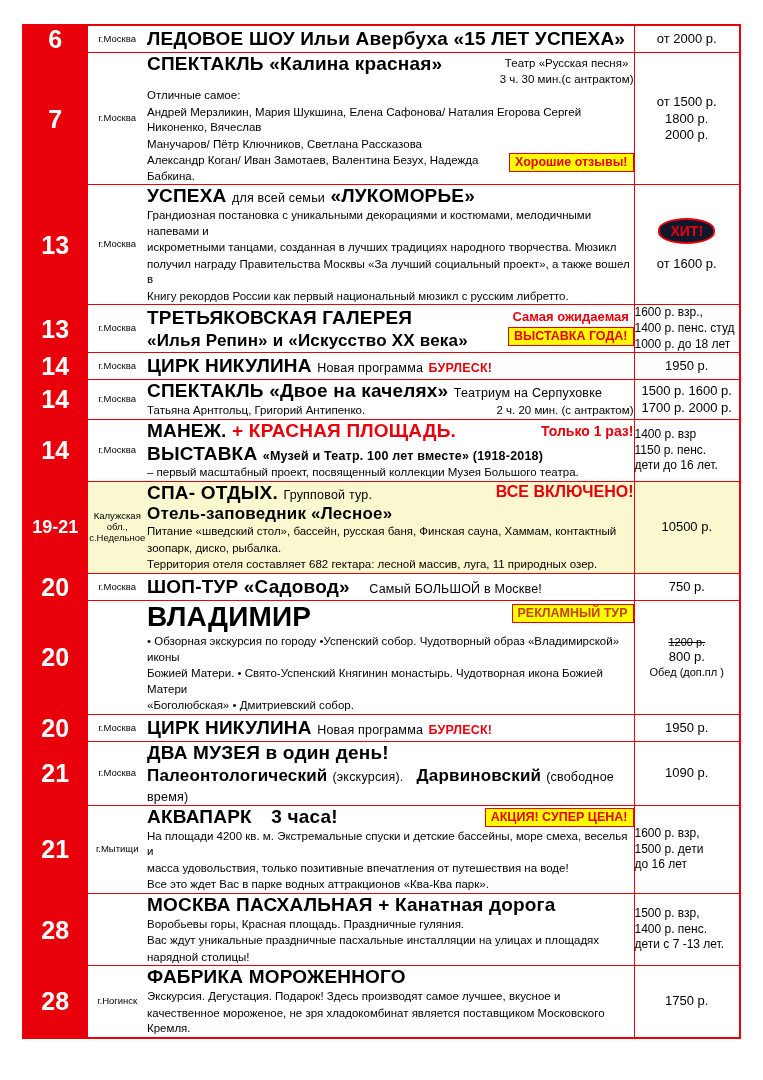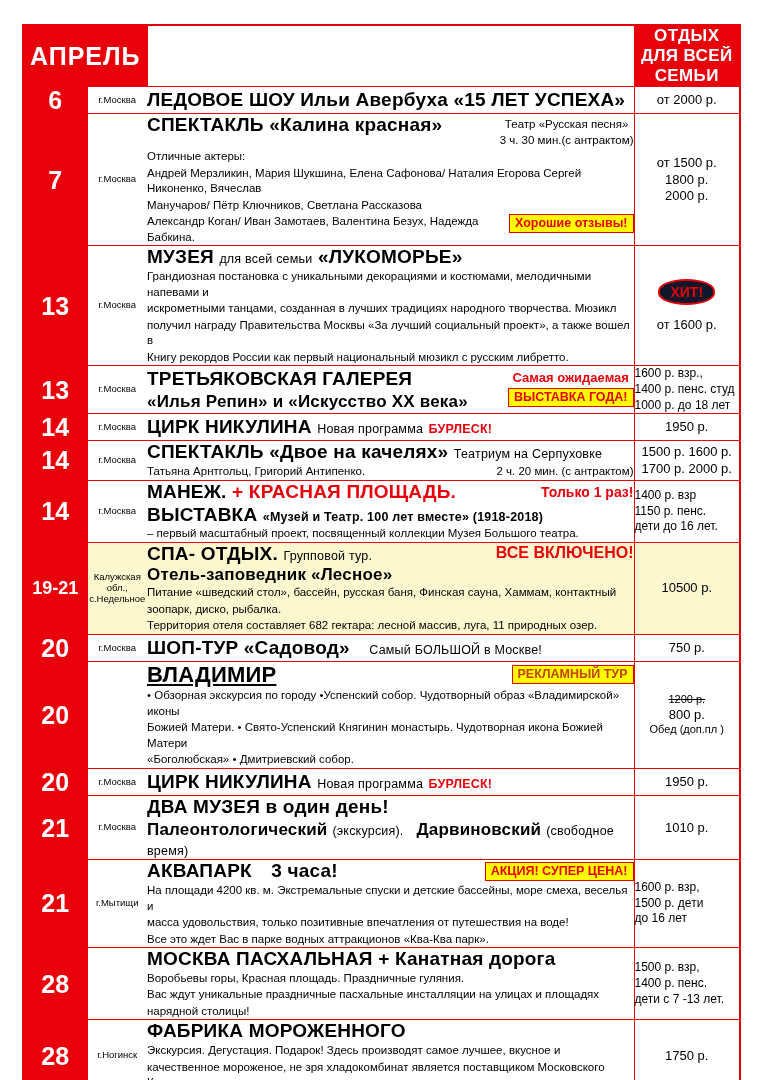--- a/index.html
+++ b/index.html
@@ -140,25 +140,20 @@
 <div class="page">
 <table class="sched">
   <colgroup>
     <col style="width:64px">
     <col style="width:60px">
     <col>
     <col style="width:106px">
   </colgroup>
 
   <tbody>
-        <tr>
-    <td colspan="2" class="hdr-left">АПРЕЛЬ</td>
-    <td class="hdr-mid"></td>
-    <td class="hdr-right">ОТДЫХ ДЛЯ ВСЕЙ СЕМЬИ</td>
-  </tr>
 
   <tr>
     <td class="date-cell">6</td>
     <td class="city-cell">г.Москва</td>
     <td class="body-cell">
       <div class="title">
         <span>ЛЕДОВОЕ ШОУ</span>
         <span>Ильи Авербуха</span>
         <span>«15 ЛЕТ УСПЕХА»</span>
       </div>
@@ -177,41 +172,41 @@
           <div class="title">
             <span>СПЕКТАКЛЬ</span>
             <span>«Калина красная»</span>
           </div>
         </div>
         <div class="rt" style="font-size:11.5px;line-height:1.35;padding-top:3px;">
           <div>Театр «Русская песня»</div>
           <div>3 ч. 30 мин.(с антрактом)</div>
         </div>
       </div>
-      <div class="sub">Отличные актеры:</div>
+      <div class="sub">Отличные самое:</div>
       <div class="sub">Андрей Мерзликин, Мария Шукшина,  Елена Сафонова/ Наталия Егорова Сергей Никоненко, Вячеслав</div>
       <div class="sub">Манучаров/ Пётр Ключников,  Светлана Рассказова</div>
       <div class="flexline">
         <div class="lt sub">Александр Коган/ Иван Замотаев, Валентина Безух, Надежда Бабкина.</div>
         <div class="rt"><span class="badge-yellow">Хорошие отзывы!</span></div>
       </div>
     </td>
     <td class="price-cell">
       <span class="pr">от 1500 р.</span>
       <span class="pr">1800 р.</span>
       <span class="pr">2000 р.</span>
     </td>
   </tr>
 
   <tr>
     <td class="date-cell">13</td>
     <td class="city-cell">г.Москва</td>
     <td class="body-cell">
       <div class="title">
-        <span>МУЗЕЯ</span>
+        <span>УСПЕХА</span>
         <span class="inline-note">для всей семьи</span>
         <span>«ЛУКОМОРЬЕ»</span>
       </div>
       <div class="sub">Грандиозная постановка с уникальными декорациями и костюмами, мелодичными  напевами  и</div>
       <div class="sub">искрометными танцами, созданная в лучших традициях народного творчества. Мюзикл</div>
       <div class="sub">получил награду Правительства Москвы «За лучший социальный проект», а также вошел  в</div>
       <div class="sub">Книгу рекордов  России как первый национальный мюзикл с русским либретто.</div>
     </td>
     <td class="price-cell">
       <div style="margin-bottom:12px;"><span class="hit">ХИТ!</span></div>
@@ -345,21 +340,21 @@
       <span class="pr">750 р.</span>
     </td>
   </tr>
 
   <tr>
     <td class="date-cell">20</td>
     <td class="city-cell"></td>
     <td class="body-cell">
       <div class="flexline">
         <div class="lt">
-          <div class="title" style="font-size:22px;text-decoration:underline;">ВЛАДИМИР</div>
+          <div class="title" style="font-size:28px;">ВЛАДИМИР</div>
         </div>
         <div class="rt" style="padding-top:2px;">
           <span class="badge-yellow black">РЕКЛАМНЫЙ ТУР</span>
         </div>
       </div>
       <div class="sub">• Обзорная экскурсия по городу •Успенский собор.  Чудотворный образ «Владимирской» иконы</div>
       <div class="sub">Божией Матери. •  Свято-Успенский Княгинин монастырь. Чудотворная икона Божией Матери</div>
       <div class="sub">«Боголюбская» •  Дмитриевский собор.</div>
     </td>
     <td class="price-cell">
@@ -393,21 +388,21 @@
         <span>в один день!</span>
       </div>
       <div class="title smaller" style="margin-top:2px;">
         <span>Палеонтологический</span>
         <span class="inline-note">(экскурсия).</span>
         <span style="margin-left:8px;">Дарвиновский</span>
         <span class="inline-note">(свободное время)</span>
       </div>
     </td>
     <td class="price-cell">
-      <span class="pr">1010 р.</span>
+      <span class="pr">1090 р.</span>
     </td>
   </tr>
 
   <tr>
     <td class="date-cell">21</td>
     <td class="city-cell">г.Мытищи</td>
     <td class="body-cell">
       <div class="flexline">
         <div class="lt">
           <div class="title">

